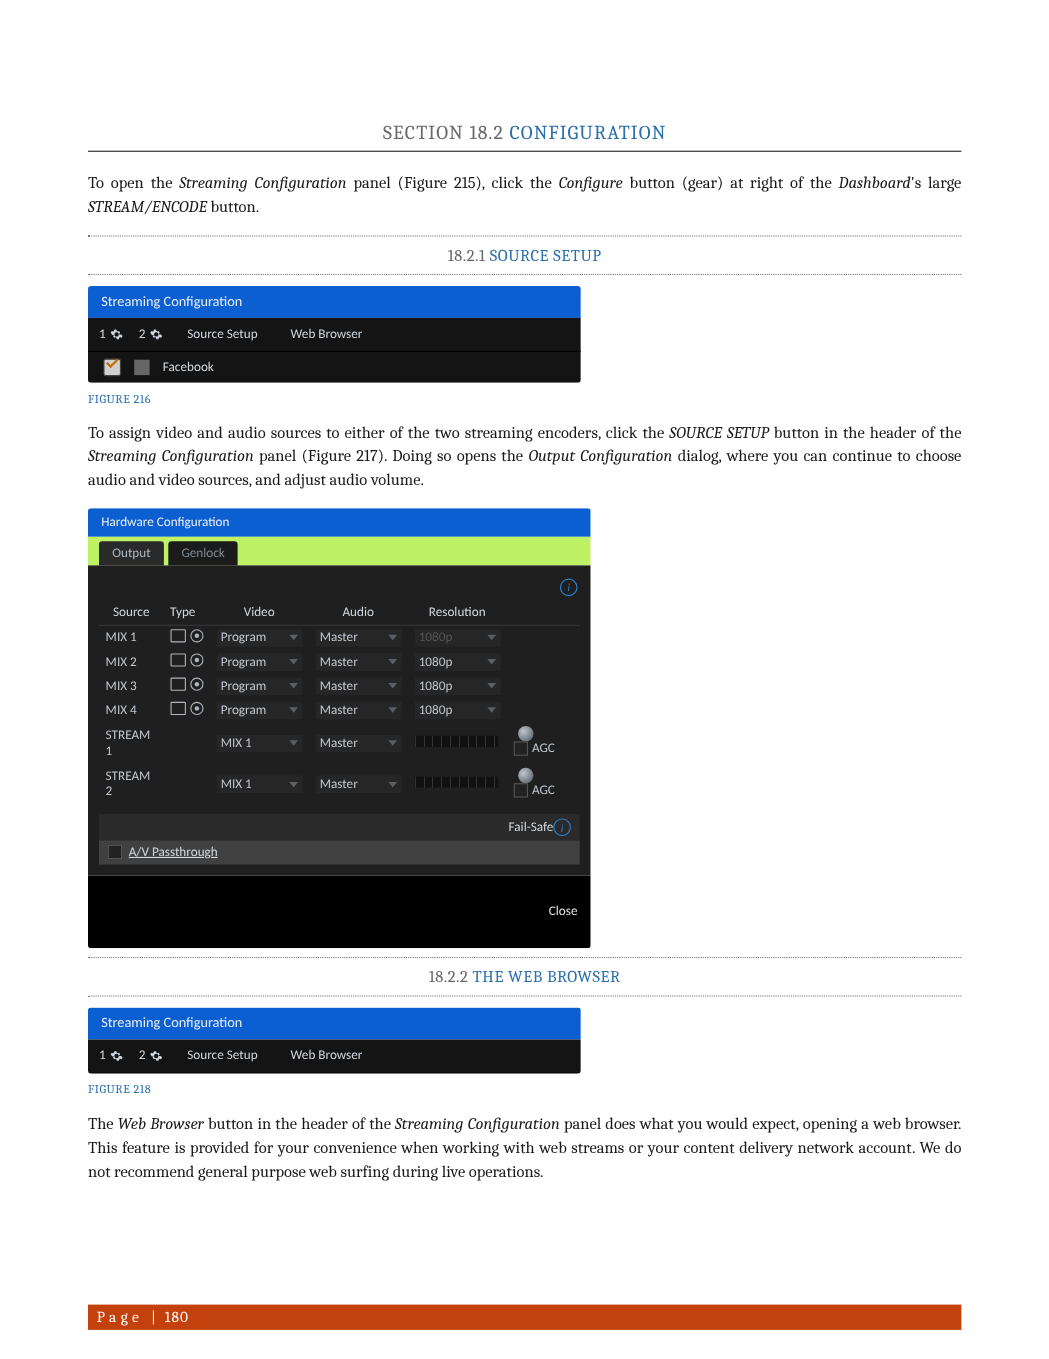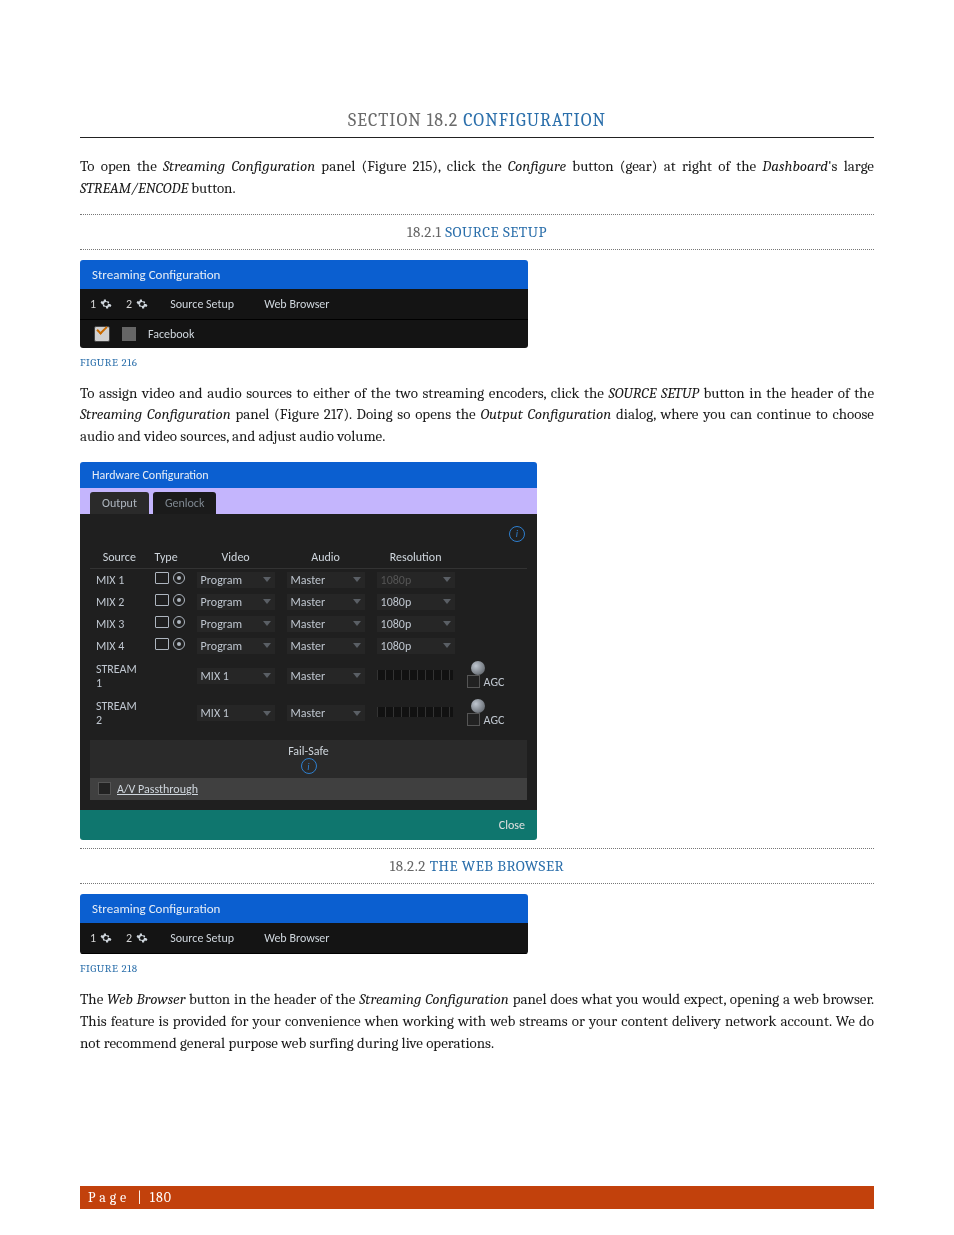--- a/index.html
+++ b/index.html
@@ -139,21 +139,21 @@
     overflow:hidden;
     margin: 10px 0 4px 0;
   }
   .hw-title {
     background:#0b5fd0;
     color:#e8eef6;
     padding:6px 12px;
     font-size:12px;
   }
   .hw-tabs {
-    background:#c4b5fd;
+    background:#bef264;
     display:flex;
     gap:4px;
     padding:4px 10px 0 10px;
   }
   .hw-tab{
     padding:4px 12px;
     color:#aeb6bf;
     background:#2a2a2a;
     border-top-left-radius:3px;
     border-top-right-radius:3px;
@@ -219,28 +219,28 @@
     display:inline-block;
     margin:0 4px;
     vertical-align:middle;
   }
   .agc-box{
     display:inline-flex; align-items:center; gap:4px;
   }
   .agc-ck{ width:11px;height:11px;border:1px solid #555;background:#222; }
   .fail-row{
     background:#2a2a2a; margin-top:8px; padding:4px 8px;
-    display:flex; justify-content:flex-end; align-items:center;flex-direction:column;
+    display:flex; justify-content:flex-end; align-items:center;
   }
   .pass-row{
     background:#404040; padding:4px 8px;
     display:flex; gap:6px;text-decoration:underline;
   }
   .hw-footer{
-    background:#0f766e; padding:8px 12px;
+    background:#000000; padding:26px 12px;
     display:flex; justify-content:flex-end;
   }
   .btn-close{ color:#e0e0e0; }
 
   .page-footer{
     position:absolute;
     bottom:26px;
     left:80px;
     right:80px;
     background:#c2410c;

